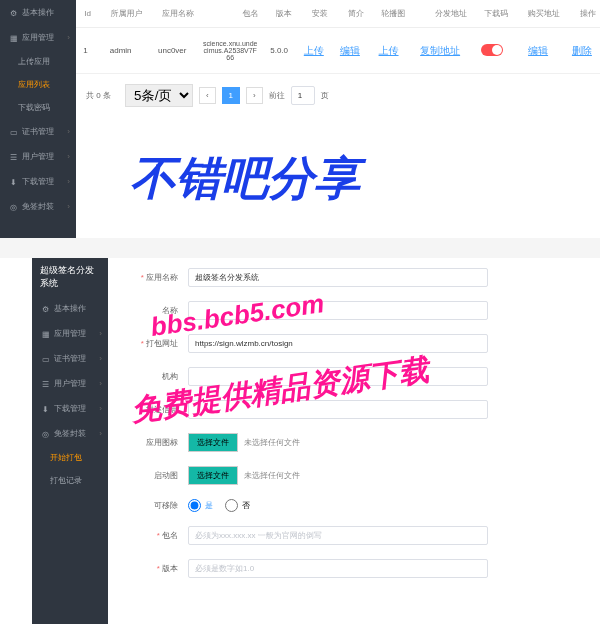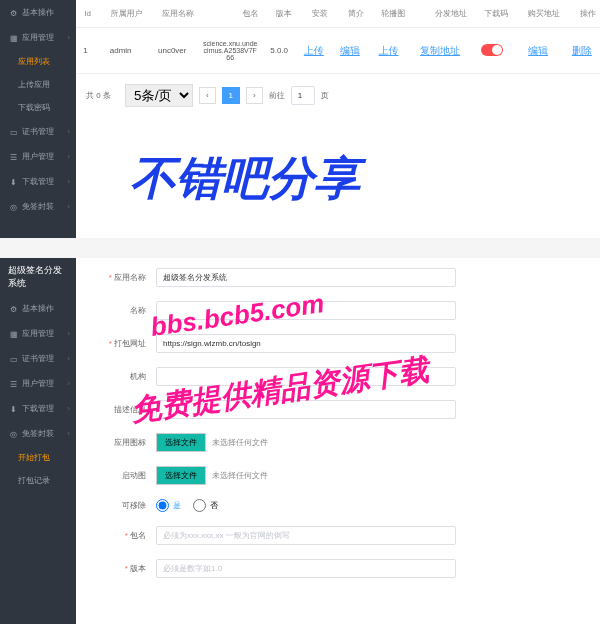--- a/index.html
+++ b/index.html
@@ -1,19 +1,19 @@
 <!DOCTYPE html>
 <html><head>
 <meta charset="utf-8">
 <style>
 * { margin: 0; padding: 0; box-sizing: border-box; font-family: -apple-system, "Microsoft YaHei", sans-serif; }
 body { width: 600px; height: 624px; background: #f5f5f5; overflow: hidden; font-size: 10px; position: relative; }
 
 .panel1 { position: absolute; top: 0; left: 0; right: 0; height: 238px; display: flex; background: #fff; }
-.panel2 { position: absolute; top: 258px; left: 0; right: 0; height: 366px; display: flex; background: #fff; }
+.panel2 { position: absolute; top: 258px; left: 0; right: 0; height: 366px; display: flex; background: #fff; padding-left: 32px; }
 
 .sidebar { width: 76px; background: #2f3640; color: #9aa0a8; display: flex; flex-direction: column; font-size: 8px; }
 .sidebar-title { background: #2f3640; color: #fff; padding: 6px 8px; font-size: 9px; }
 .nav-item { padding: 7px 10px; display: flex; align-items: center; gap: 4px; cursor: pointer; position: relative; }
 .nav-item.has-sub::after { content: "›"; position: absolute; right: 6px; color: #666; }
 .nav-sub { padding: 6px 10px 6px 18px; cursor: pointer; font-size: 8px; }
 .nav-sub.active { color: #ff9800; }
 .icon { width: 8px; height: 8px; display: inline-block; }
 
 .content { flex: 1; background: #fff; overflow: hidden; }
@@ -49,22 +49,22 @@
 <div class="panel1">
   <div class="sidebar">
     <div class="nav-item">
         <span class="icon">⚙</span>
         <span>基本操作</span>
       </div>
     <div class="nav-item has-sub">
         <span class="icon">▦</span>
         <span>应用管理</span>
       </div>
+    <div class="nav-sub">上传应用</div>
     <div class="nav-sub active">应用列表</div>
-    <div class="nav-sub">上传应用</div>
     <div class="nav-sub">下载密码</div>
     <div class="nav-item has-sub">
         <span class="icon">▭</span>
         <span>证书管理</span>
       </div>
     <div class="nav-item has-sub">
         <span class="icon">☰</span>
         <span>用户管理</span>
       </div>
     <div class="nav-item has-sub">

